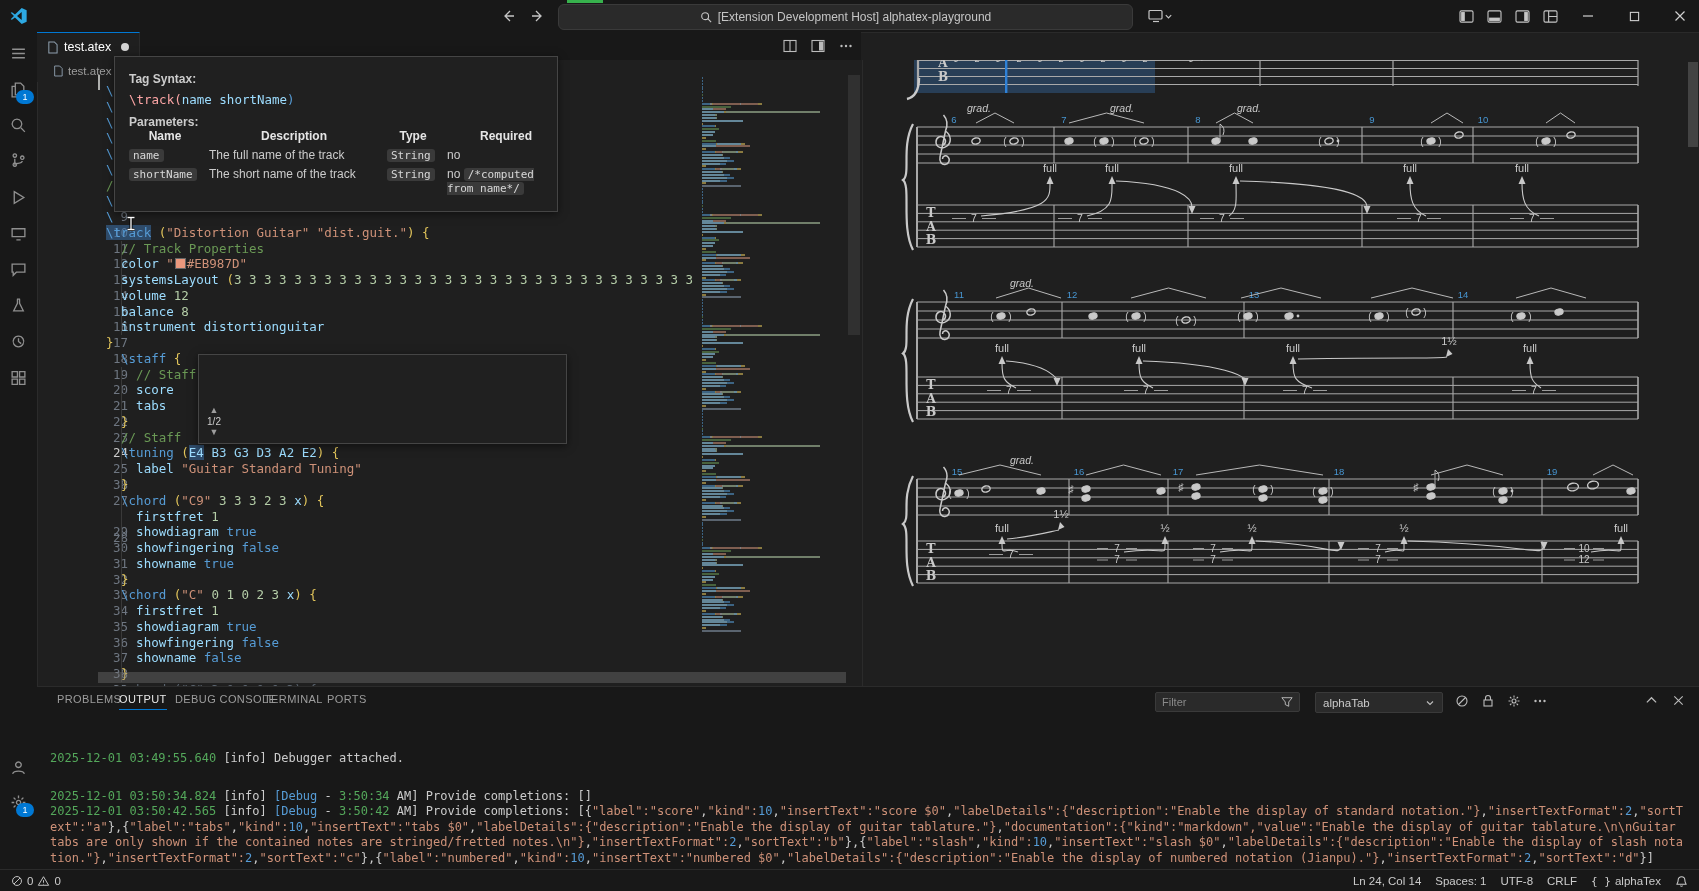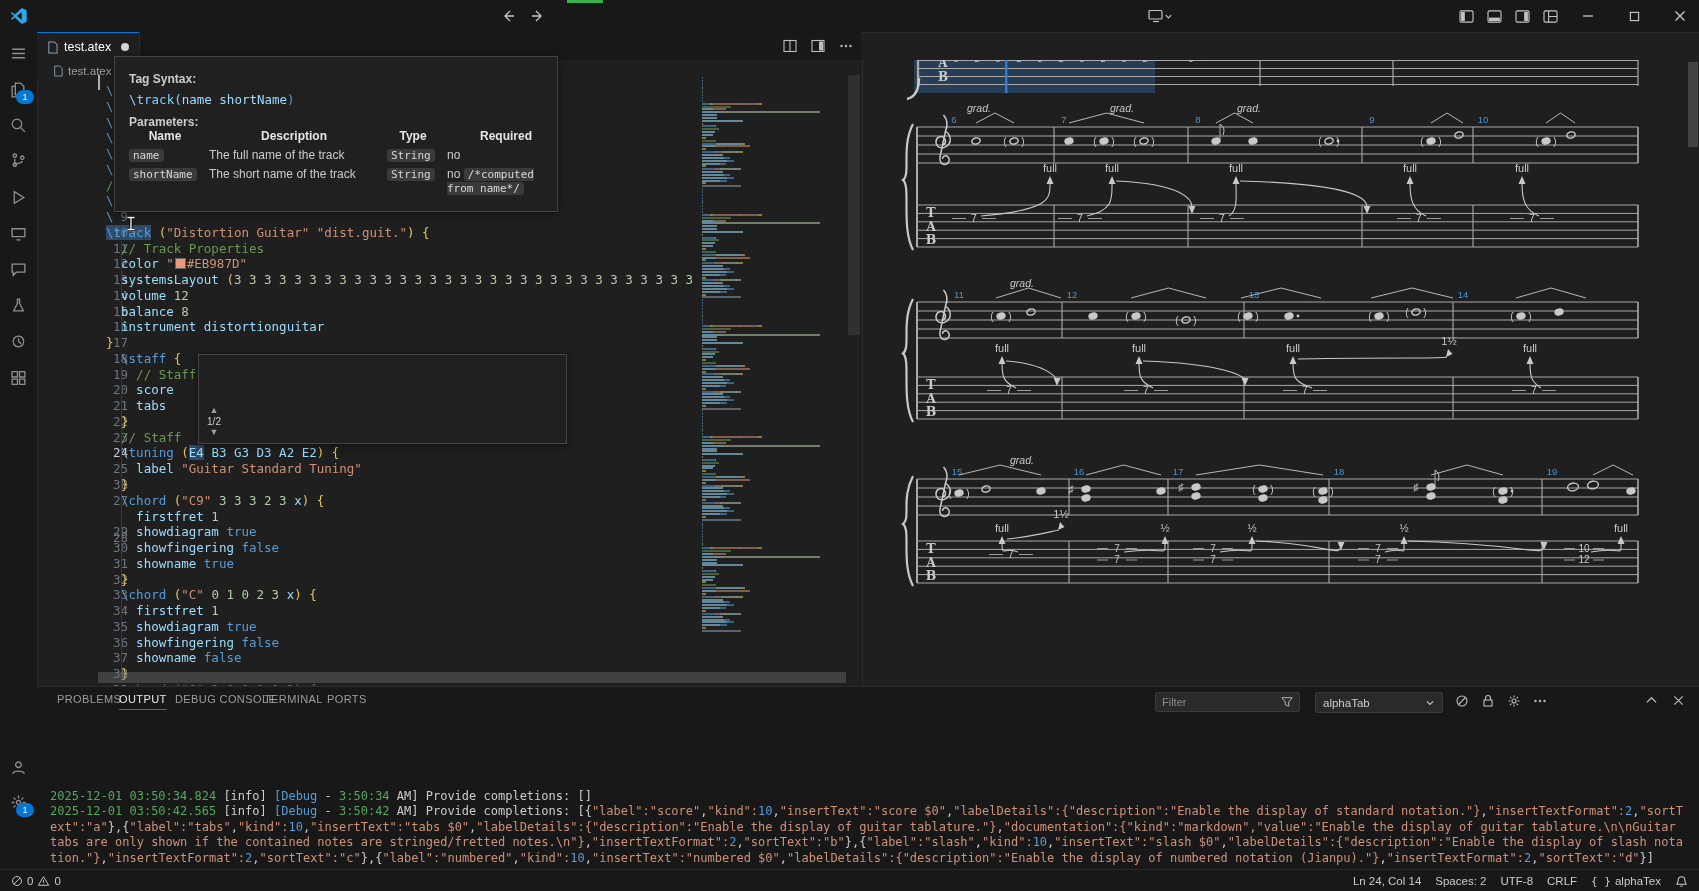--- a/index.html
+++ b/index.html
@@ -62,20 +62,27 @@
     <div class="abs titleicon" style="left:494px;top:4px">
       <svg width="14" height="14" viewBox="0 0 14 14">
           <path d="M9 2 L4 7 L9 12 M4 7 H13" stroke="#c5c5c5" stroke-width="1.3" fill="none"></path>
         </svg>
     </div>
     <div class="abs titleicon" style="left:524px;top:4px">
       <svg width="14" height="14" viewBox="0 0 14 14">
           <path d="M5 2 L10 7 L5 12 M10 7 H1" stroke="#c5c5c5" stroke-width="1.3" fill="none"></path>
         </svg>
     </div>
+    <div id="cmdcenter" class="abs">
+      <svg width="12" height="12" viewBox="0 0 14 14">
+          <circle cx="6" cy="6" r="4" stroke="#c5c5c5" fill="none" stroke-width="1.3"></circle>
+          <path d="M9 9 L13 13" stroke="#c5c5c5" stroke-width="1.3"></path>
+        </svg>
+      <span>[Extension Development Host] alphatex-playground</span>
+    </div>
     <div class="abs titleicon" style="left:1140px;top:4px;width:40px">
       <svg width="16" height="14" viewBox="0 0 16 14">
           <rect x="1" y="1.5" width="13" height="8.5" rx="1" stroke="#c5c5c5" fill="none" stroke-width="1.2"></rect>
           <path d="M5 12.5 h6" stroke="#c5c5c5" stroke-width="1.2"></path>
         </svg>
       <svg width="9" height="9" viewBox="0 0 10 10">
           <path d="M2 3.5 L5 6.5 L8 3.5" stroke="#c5c5c5" stroke-width="1.3" fill="none"></path>
         </svg>
     </div>
     <div class="abs titleicon" style="left:1452px;top:4px">
@@ -1110,21 +1117,21 @@
       </div>
       <div class="mrow" style="top:554.900000000002px;left:2px">
         <span style="width: 39.2px; height: 2px; background: rgb(138, 156, 176); opacity: 0.55;"></span>
       </div>
     </div>
   <div class="abs" style="left:848px;top:75px;width:12px;height:260px;background:rgba(110,110,110,.22)"></div>
   <div class="abs" style="left:98px;top:672px;width:748px;height:11px;background:rgba(121,121,121,.38)"></div>
 
   <div class="abs tooltip" style="left:114px;top:56px;width:444px;height:156px;padding:8px 14px;box-sizing:border-box">
     <div style="font-size:12px;font-weight:bold;margin-top:7px">Tag Syntax:</div>
-    <div id="hovercode" class="mono" style="font-size:12.5px;margin-top:6px"><span style="color: #7dd3fc;">\track(</span><span style="color: rgb(156, 220, 254);">name</span><span style="color: rgb(204, 204, 204);"> </span><span style="color: rgb(156, 220, 254);">shortName</span><span style="color: rgb(86, 156, 214);">)</span></div>
+    <div id="hovercode" class="mono" style="font-size:12.5px;margin-top:6px"><span style="color: #fca5a5;">\track(</span><span style="color: rgb(156, 220, 254);">name</span><span style="color: rgb(204, 204, 204);"> </span><span style="color: rgb(156, 220, 254);">shortName</span><span style="color: rgb(86, 156, 214);">)</span></div>
     <div style="font-size:12px;font-weight:bold;margin-top:8px">Parameters:</div>
     <div id="hovertable" style="display: grid; grid-template-columns: 72px 170px 52px 118px; gap: 5px 8px; font-size: 12px;">
         <div style="font-weight:bold;text-align:center;color:#e5e5e5">Name</div>
         <div style="font-weight:bold;text-align:center;color:#e5e5e5">Description</div>
         <div style="font-weight:bold;text-align:center;color:#e5e5e5">Type</div>
         <div style="font-weight:bold;text-align:center;color:#e5e5e5">Required</div>
         <div><span class="chip">name</span></div>
         <div>The full name of the track</div>
         <div><span class="chip">String</span></div>
         <div>no</div>
@@ -1532,20 +1539,21 @@
     </div>
     <div class="abs" style="left:1608px;top:7px;display:flex;gap:14px;align-items:center">
       <svg width="13" height="13" viewBox="0 0 14 14">
           <path d="M2 9 L7 4 L12 9" stroke="#bcbcbc" stroke-width="1.3" fill="none"></path>
         </svg>
       <svg width="13" height="13" viewBox="0 0 14 14">
           <path d="M2.5 2.5 L11.5 11.5 M11.5 2.5 L2.5 11.5" stroke="#bcbcbc" stroke-width="1.2"></path>
         </svg>
     </div>
     <div id="loglines" class="abs" style="left:13px;top:4px;width:1640px;height:178px;overflow:hidden">
+        <div class="logline" style="top:60px"><span style="color: rgb(84, 168, 91);">2025-12-01 03:49:55.640 </span><span style="color: rgb(204, 204, 204);">[info] </span><span style="color: rgb(204, 204, 204);">Debugger attached.</span></div>
         <div class="logline" style="top:98px"><span style="color: rgb(84, 168, 91);">2025-12-01 03:50:34.824 </span><span style="color: rgb(204, 204, 204);">[info] </span><span style="color: rgb(86, 156, 214);">[Debug</span><span style="color: rgb(204, 204, 204);"> - </span><span style="color: rgb(84, 168, 91);">3:50:34</span><span style="color: rgb(204, 204, 204);"> AM]</span><span style="color: rgb(204, 204, 204);"> Provide completions: []</span></div>
         <div class="logline" style="top:113px"><span style="color: rgb(84, 168, 91);">2025-12-01 03:50:42.565 </span><span style="color: rgb(204, 204, 204);">[info] </span><span style="color: rgb(86, 156, 214);">[Debug</span><span style="color: rgb(204, 204, 204);"> - </span><span style="color: rgb(84, 168, 91);">3:50:42</span><span style="color: rgb(204, 204, 204);"> AM]</span><span style="color: rgb(204, 204, 204);"> Provide completions: [{</span><span style="color: rgb(206, 145, 120);">"label":"score"</span><span style="color: rgb(204, 204, 204);">,</span><span style="color: rgb(206, 145, 120);">"kind":</span><span style="color: rgb(86, 156, 214);">10</span><span style="color: rgb(204, 204, 204);">,</span><span style="color: rgb(206, 145, 120);">"insertText":"score $0"</span><span style="color: rgb(204, 204, 204);">,</span><span style="color: rgb(206, 145, 120);">"labelDetails":{"description":"Enable the display of standard notation."}</span><span style="color: rgb(204, 204, 204);">,</span><span style="color: rgb(206, 145, 120);">"insertTextFormat":</span><span style="color: rgb(86, 156, 214);">2</span><span style="color: rgb(204, 204, 204);">,</span><span style="color: rgb(206, 145, 120);">"sortText":"a"</span><span style="color: rgb(204, 204, 204);">},{</span><span style="color: rgb(206, 145, 120);">"label":"tabs"</span><span style="color: rgb(204, 204, 204);">,</span><span style="color: rgb(206, 145, 120);">"kind":</span><span style="color: rgb(86, 156, 214);">10</span><span style="color: rgb(204, 204, 204);">,</span><span style="color: rgb(206, 145, 120);">"insertText":"tabs $0"</span><span style="color: rgb(204, 204, 204);">,</span><span style="color: rgb(206, 145, 120);">"labelDetails":{"description":"Enable the display of guitar tablature."}</span><span style="color: rgb(204, 204, 204);">,</span><span style="color: rgb(206, 145, 120);">"documentation":{"kind":"markdown","value":"Enable the display of guitar tablature.\n\nGuitar tabs are only shown if the contained notes are stringed/fretted notes.\n"}</span><span style="color: rgb(204, 204, 204);">,</span><span style="color: rgb(206, 145, 120);">"insertTextFormat":</span><span style="color: rgb(86, 156, 214);">2</span><span style="color: rgb(204, 204, 204);">,</span><span style="color: rgb(206, 145, 120);">"sortText":"b"</span><span style="color: rgb(204, 204, 204);">},{</span><span style="color: rgb(206, 145, 120);">"label":"slash"</span><span style="color: rgb(204, 204, 204);">,</span><span style="color: rgb(206, 145, 120);">"kind":</span><span style="color: rgb(86, 156, 214);">10</span><span style="color: rgb(204, 204, 204);">,</span><span style="color: rgb(206, 145, 120);">"insertText":"slash $0"</span><span style="color: rgb(204, 204, 204);">,</span><span style="color: rgb(206, 145, 120);">"labelDetails":{"description":"Enable the display of slash notation."}</span><span style="color: rgb(204, 204, 204);">,</span><span style="color: rgb(206, 145, 120);">"insertTextFormat":</span><span style="color: rgb(86, 156, 214);">2</span><span style="color: rgb(204, 204, 204);">,</span><span style="color: rgb(206, 145, 120);">"sortText":"c"</span><span style="color: rgb(204, 204, 204);">},{</span><span style="color: rgb(206, 145, 120);">"label":"numbered"</span><span style="color: rgb(204, 204, 204);">,</span><span style="color: rgb(206, 145, 120);">"kind":</span><span style="color: rgb(86, 156, 214);">10</span><span style="color: rgb(204, 204, 204);">,</span><span style="color: rgb(206, 145, 120);">"insertText":"numbered $0"</span><span style="color: rgb(204, 204, 204);">,</span><span style="color: rgb(206, 145, 120);">"labelDetails":{"description":"Enable the display of numbered notation (Jianpu)."}</span><span style="color: rgb(204, 204, 204);">,</span><span style="color: rgb(206, 145, 120);">"insertTextFormat":</span><span style="color: rgb(86, 156, 214);">2</span><span style="color: rgb(204, 204, 204);">,</span><span style="color: rgb(206, 145, 120);">"sortText":"d"</span><span style="color: rgb(204, 204, 204);">}]</span></div>
       </div>
   </div>
 
   <div id="statusbar" class="abs">
     <div class="sitem" style="margin-left:4px">
       <svg width="12" height="12" viewBox="0 0 14 14">
           <circle cx="7" cy="7" r="5.2" stroke="#cccccc" fill="none" stroke-width="1.1"></circle>
           <path d="M3.5 10.5 L10.5 3.5" stroke="#cccccc" stroke-width="1.1"></path>
@@ -1555,21 +1563,21 @@
           <path d="M7 2 L13 12 H1 Z" stroke="#cccccc" fill="none" stroke-width="1.1"></path>
           <path d="M7 6 V9 M7 10.4 V11" stroke="#cccccc" stroke-width="1.1"></path>
         </svg>
       <span>0</span>
     </div>
     <div style="flex:1"></div>
     <div class="sitem">
         <span>Ln 24, Col 14</span>
       </div>
     <div class="sitem">
-        <span>Spaces: 2</span>
+        <span>Spaces: 1</span>
       </div>
     <div class="sitem">
         <span>UTF-8</span>
       </div>
     <div class="sitem">
         <span>CRLF</span>
       </div>
     <div class="sitem">
       <span style="font-family:'DejaVu Sans Mono',monospace;font-size:11px">{ }</span>
       <span>alphaTex</span>

